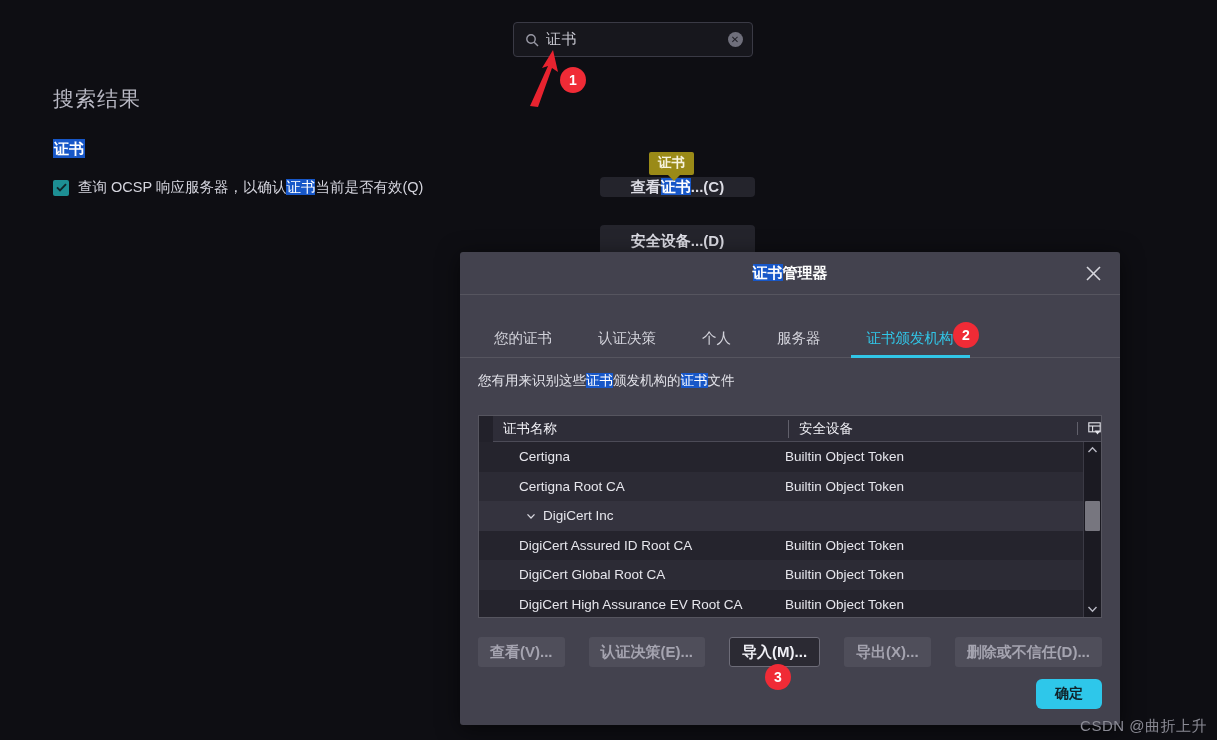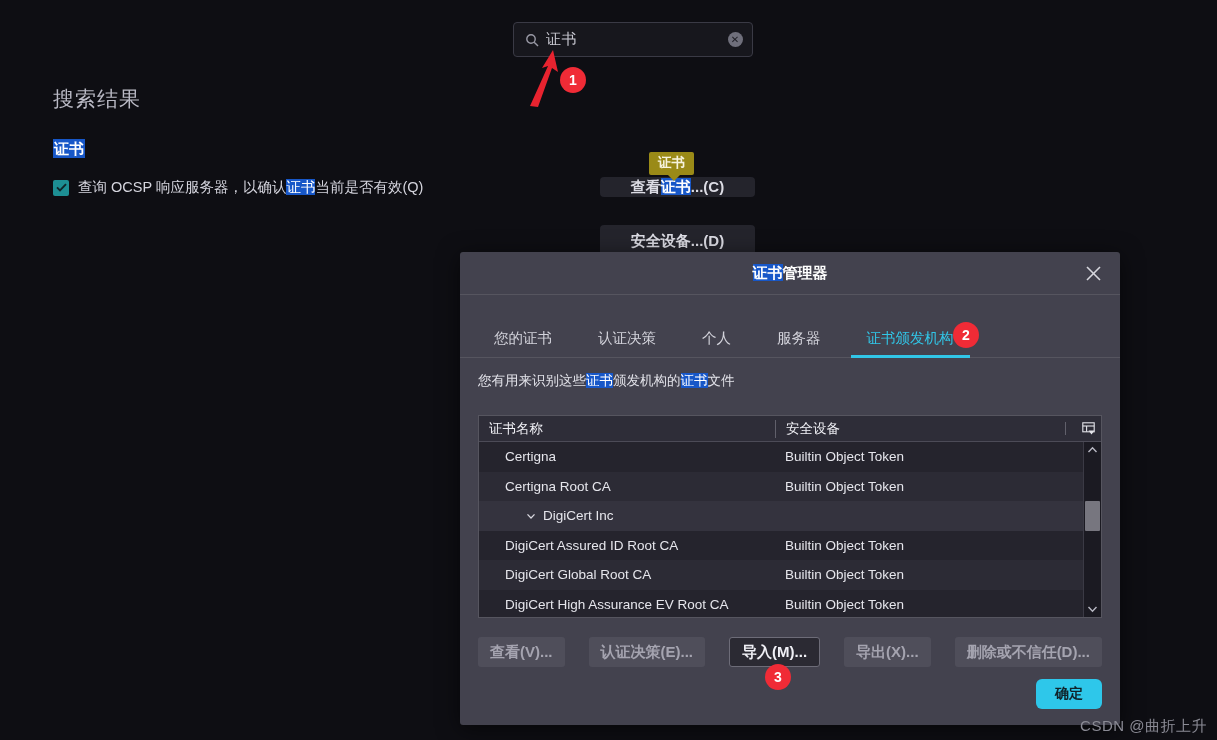--- a/index.html
+++ b/index.html
@@ -205,20 +205,21 @@
   }
   .t-head {
     display: flex;
     height: 25px;
     background: #2e2d38;
     border-bottom: 1px solid #4c4b57;
     flex: none;
     align-items: center;
     font-size: 13.5px;
     color: #f0f0f5;
+    margin-left: 14px;
   }
   .th { padding-left: 10px; box-sizing: border-box; }
   .th-name { width: 296px; }
   .th-dev  { width: 290px; border-left: 1px solid #61606b; }
   .th-icon {
     flex: 1;
     border-left: 1px solid #61606b;
     display: flex; align-items: center; justify-content: center;
     color: #e4e4ea;
   }
@@ -232,21 +233,21 @@
   .row {
     display: flex;
     height: 29.5px;
     align-items: center;
     font-size: 13.5px;
     color: #e6e6ec;
   }
   .row.odd  { background: #25242d; }
   .row.even { background: #2c2b35; }
   .row.group { background: #34333e; padding-left: 37px; }
-  .cell-name { width: 296px; padding-left: 26px; box-sizing: border-box; }
+  .cell-name { width: 296px; padding-left: 40px; box-sizing: border-box; }
   .row.group .cell-name { padding-left: 10px; display: flex; align-items: center; }
   .row.group .chev { margin-right: 7px; display: flex; align-items: center; color: #d9d9e0; }
   .cell-dev  { width: 290px; padding-left: 10px; box-sizing: border-box; }
 
   
   .vscroll {
     width: 17px;
     background: #1b1a22;
     display: flex;
     flex-direction: column;

